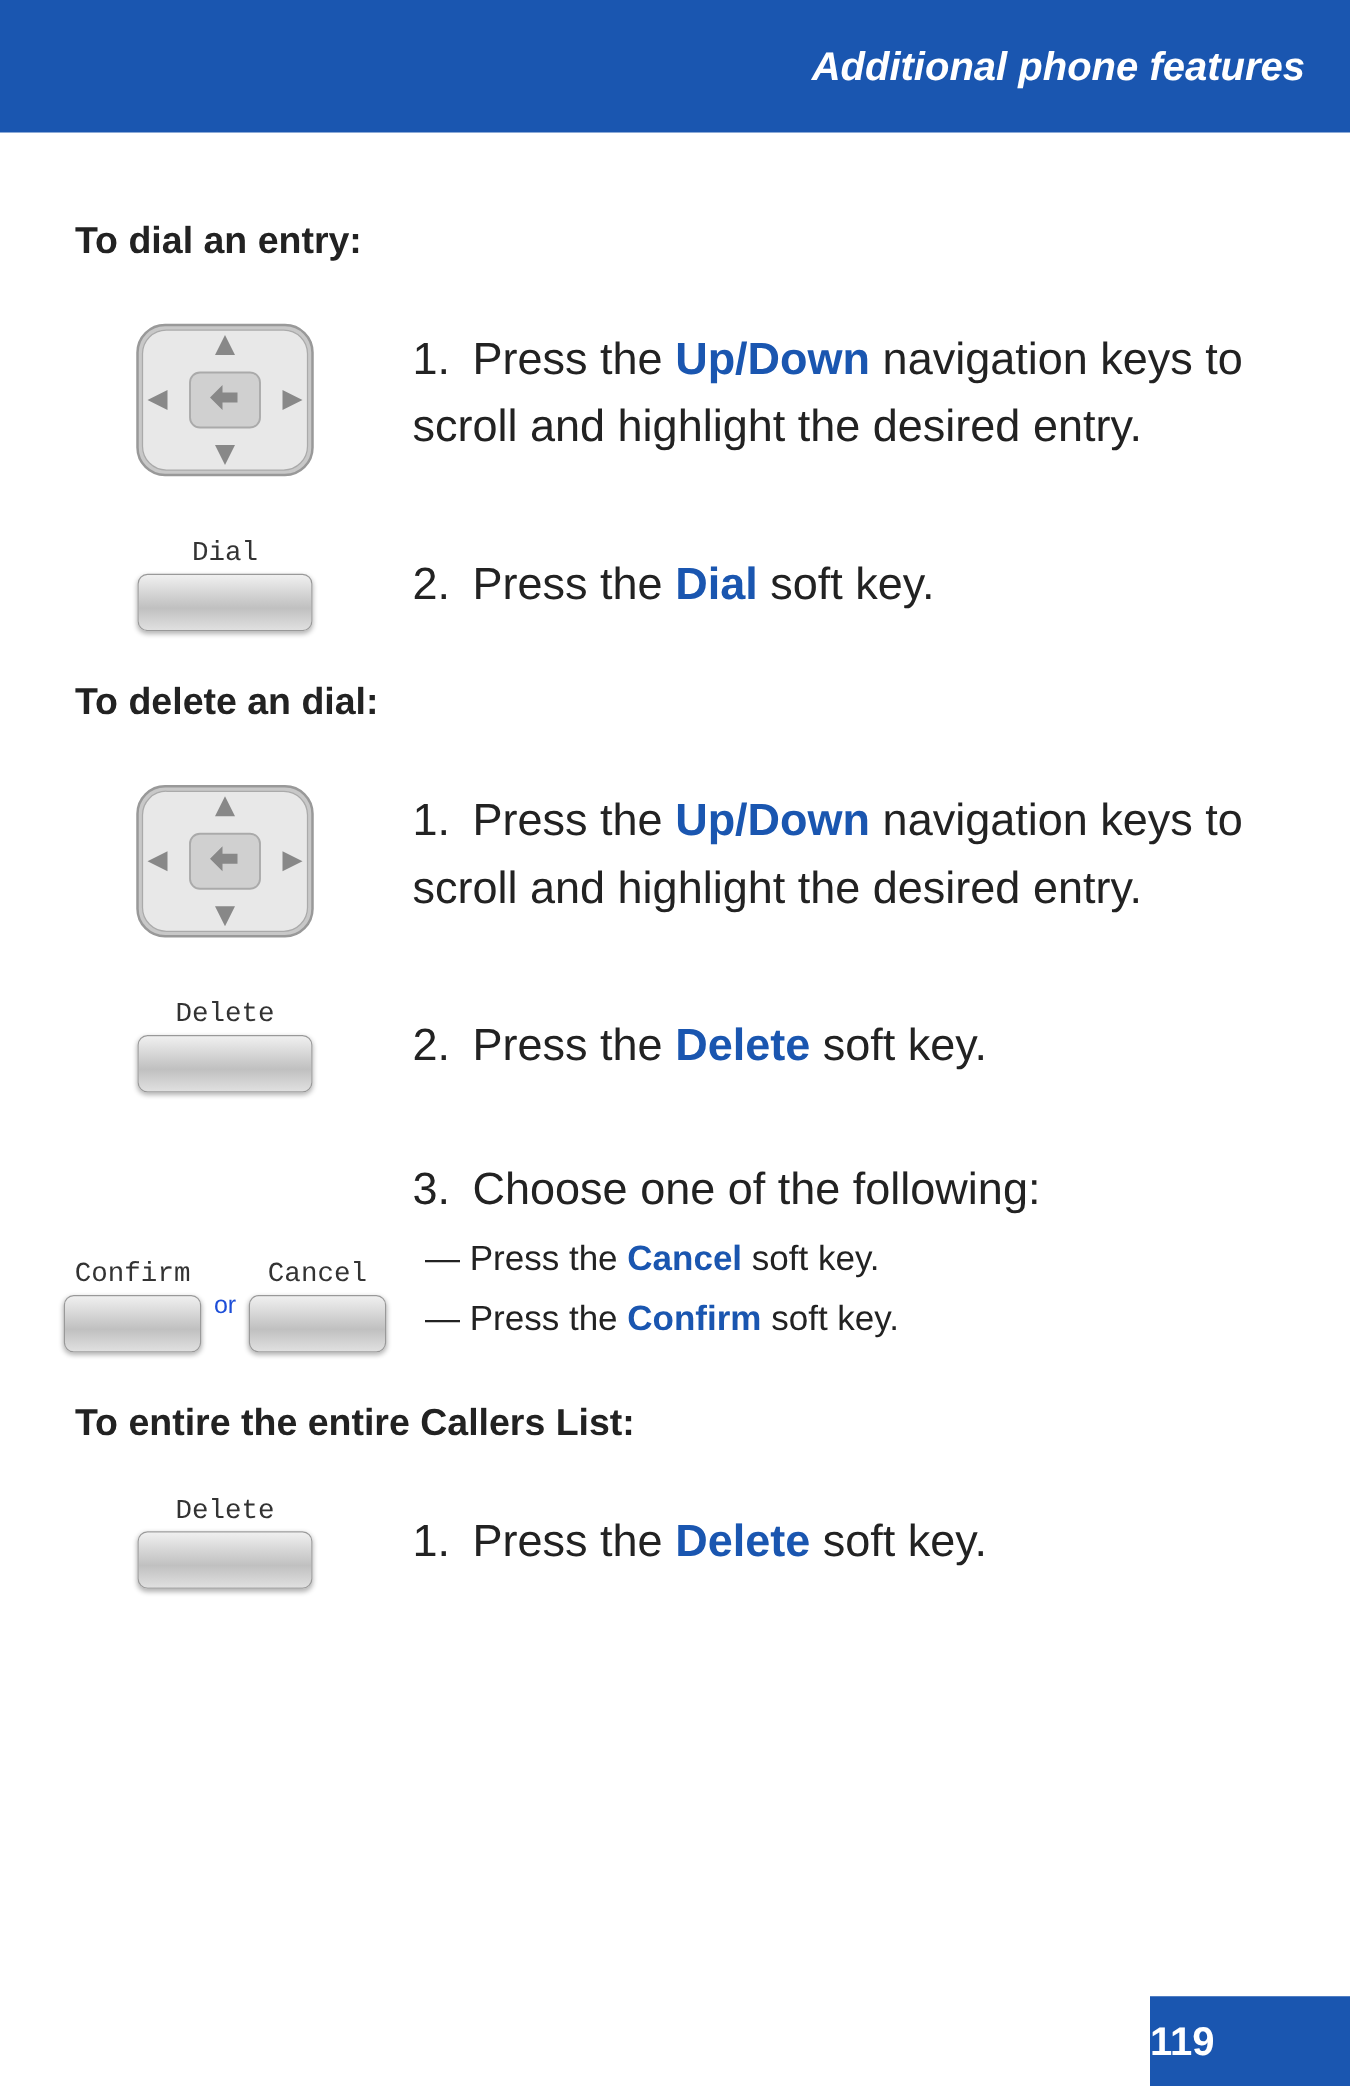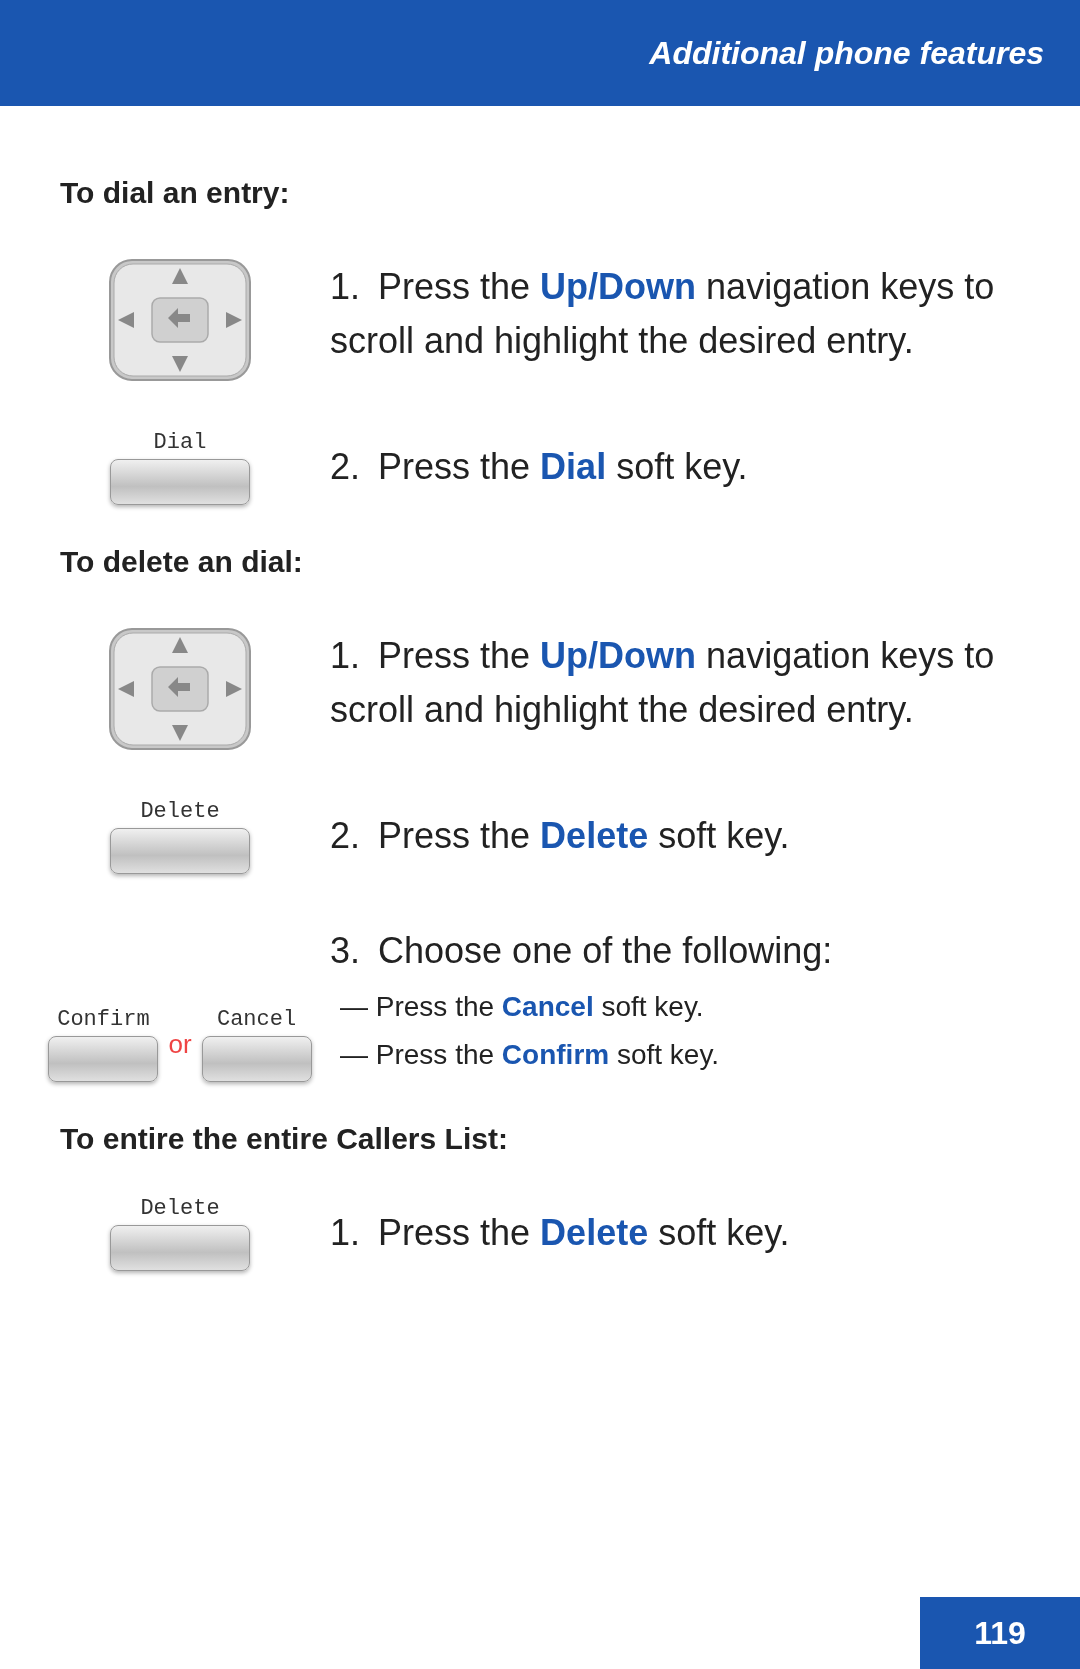--- a/index.html
+++ b/index.html
@@ -83,22 +83,22 @@
     .soft-key-btn {
       width: 140px;
       height: 46px;
       background: linear-gradient(to bottom, #f0f0f0 0%, #d0d0d0 40%, #c0c0c0 60%, #e0e0e0 100%);
       border-radius: 8px;
       border: 1px solid #999;
       box-shadow: 0 2px 4px rgba(0,0,0,0.3);
     }
 
     .or-text {
-      font-size: 26px;
-      color: #ef4444;
+      font-size: 20px;
+      color: #1d4ed8;
     }
 
     
     .section {
       margin-bottom: 30px;
     }
 
     .section-title {
       font-size: 30px;
       font-weight: bold;
@@ -133,21 +133,21 @@
     
     .page-number-bar {
       position: absolute;
       bottom: 0;
       right: 0;
       width: 160px;
       height: 72px;
       background: #1a56b0;
       display: flex;
       align-items: center;
-      justify-content: center;
+      justify-content: flex-start;
     }
 
     .page-number {
       color: #ffffff;
       font-size: 32px;
       font-weight: bold;
     }
 
     .step-number {
       margin-right: 8px;

